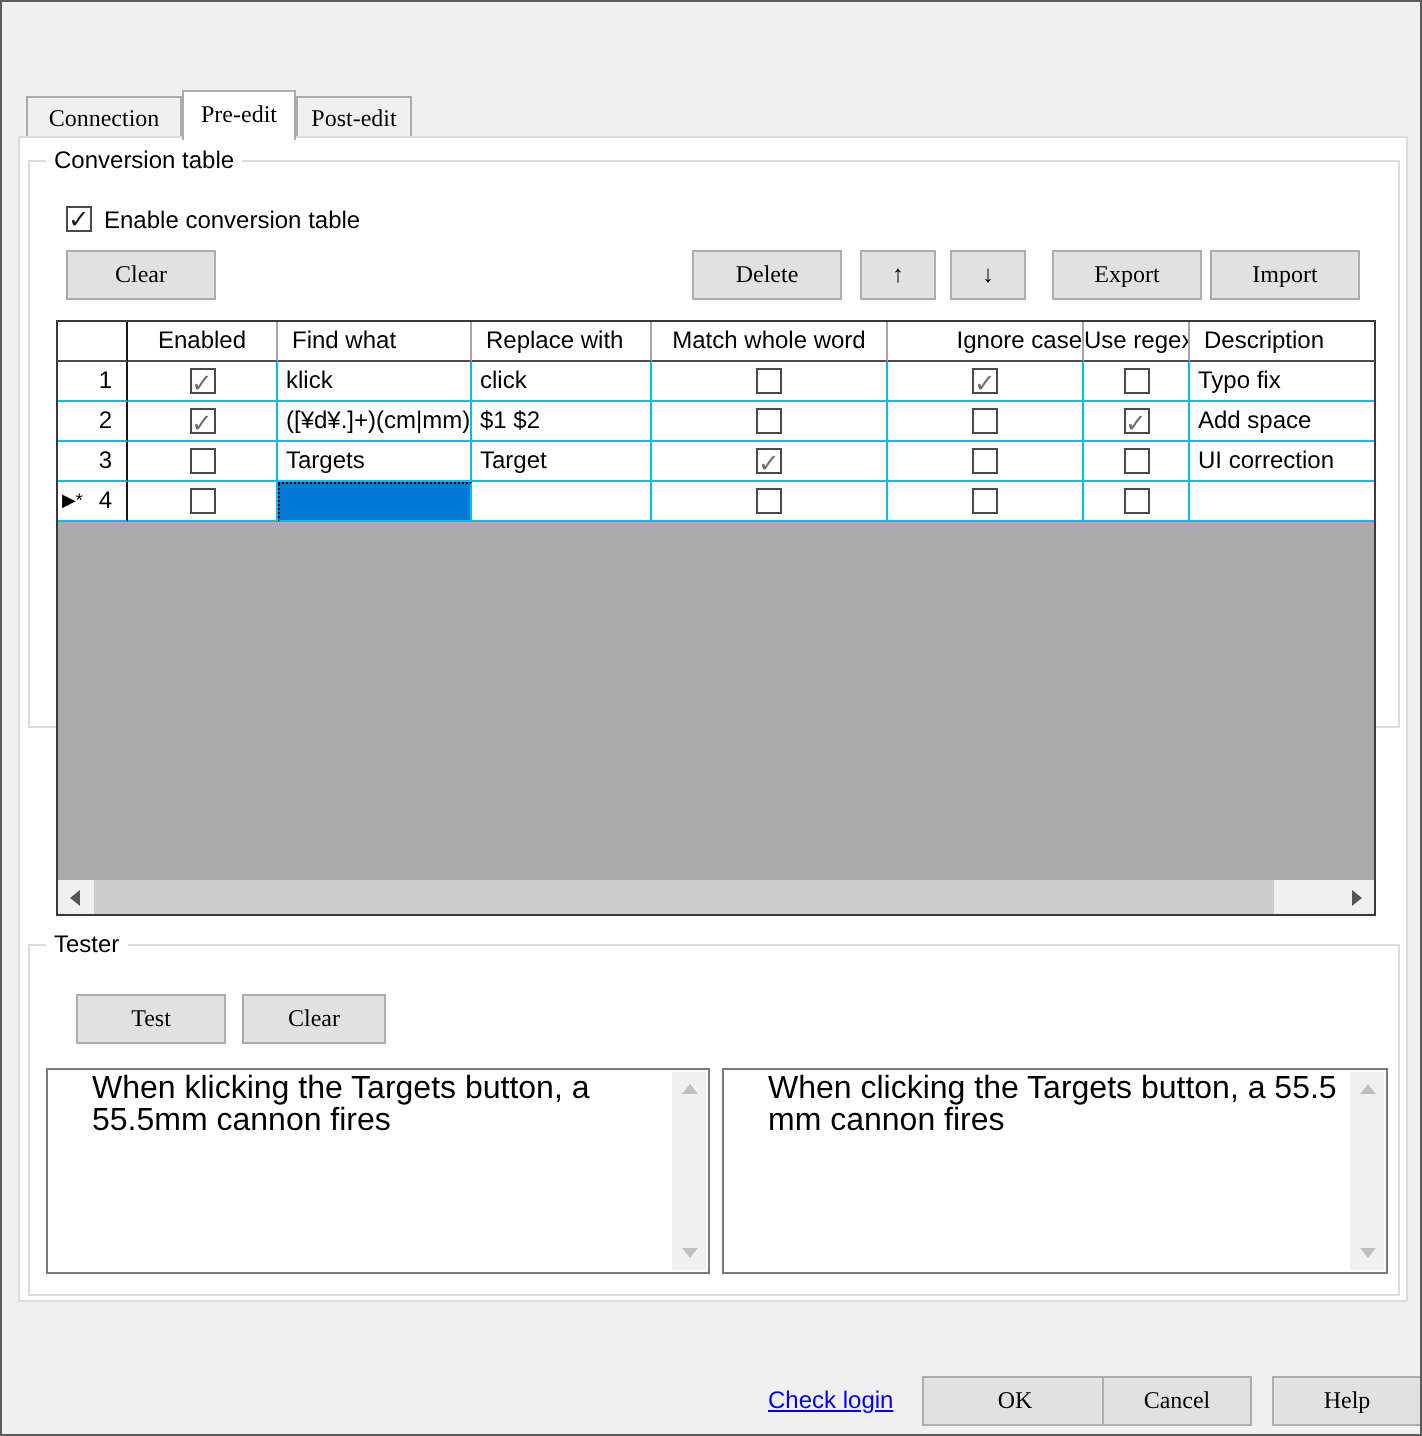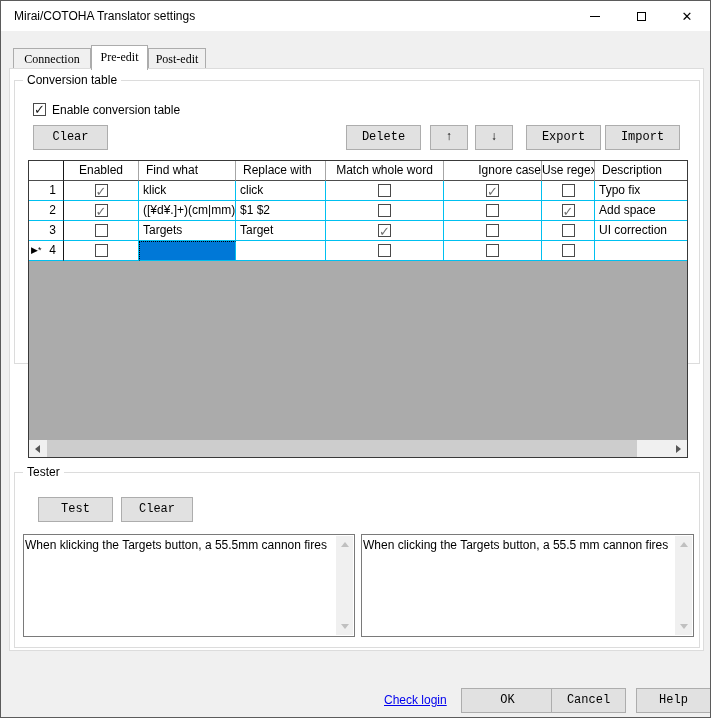--- a/index.html
+++ b/index.html
@@ -21,21 +21,21 @@
   .glyph-max{width:9px;height:9px;border:1px solid #000;}
   .glyph-close{font-size:13px;line-height:13px;color:#000;}
   
   .tab{position:absolute;height:21px;top:47px;background:#F0F0F0;border:1px solid #ACACAC;border-bottom:none;padding:0 6px;line-height:20px;text-align:center;font-family:Liberation Serif, serif;}
   .tab.active{top:44px;height:25px;background:#fff;z-index:3;line-height:22px;}
   .tabpage{position:absolute;left:8px;top:67px;width:695px;height:583px;background:#fff;border:1px solid #DCDCDC;z-index:1;}
   
   .group{position:absolute;border:1px solid #DCDCDC;background:#fff;}
   .group-label{position:absolute;top:-8px;left:8px;background:#fff;padding:0 4px;font-size:12px;line-height:15px;}
   
-  .btn{position:absolute;height:25px;background:var(--btn-bg);border:1px solid var(--btn-border);font-family:Liberation Mono, monospace;font-size:12px;text-align:center;line-height:23px;color:#000;}
+  .btn{position:absolute;height:25px;background:var(--btn-bg);border:1px solid var(--btn-border);font-family:Liberation Serif, serif;font-size:12px;text-align:center;line-height:23px;color:#000;}
   
   .cb{width:13px;height:13px;border:1px solid #4a4a4a;background:#fff;position:relative;display:inline-block;flex:none;}
   .cb.checked::after{content:"\2713";position:absolute;left:0px;top:-2px;font-size:13px;color:#1a1a1a;}
   .cb.gray.checked::after{color:#6f6f6f;}
   .cblabel{display:inline-block;vertical-align:top;margin-left:6px;line-height:15px;}
   
   .grid{position:absolute;left:13px;top:79px;width:660px;height:298px;border:1px solid #393939;background:#ABABAB;overflow:hidden;}
   .grow{display:flex;height:20px;}
   .hcell{height:20px;background:#fff;border-right:1px solid #A6A6A6;border-bottom:1px solid #4d4d4d;font-size:12px;line-height:19px;overflow:hidden;white-space:nowrap;}
   .hcell.corner{border-right:1px solid #161616;}
@@ -49,44 +49,32 @@
   
   .hscroll{position:absolute;left:0;bottom:0;width:100%;height:17px;background:#F0F0F0;}
   .sarrow{position:absolute;top:0;width:17px;height:17px;display:flex;align-items:center;justify-content:center;}
   .tri{width:0;height:0;}
   .tri.l{border-top:4px solid transparent;border-bottom:4px solid transparent;border-right:5px solid #555;}
   .tri.r{border-top:4px solid transparent;border-bottom:4px solid transparent;border-left:5px solid #555;}
   .tri.u{border-left:4px solid transparent;border-right:4px solid transparent;border-bottom:5px solid #c0c0c0;}
   .tri.d{border-left:4px solid transparent;border-right:4px solid transparent;border-top:5px solid #c0c0c0;}
   .hthumb{position:absolute;top:0;left:18px;width:590px;height:17px;background:#CDCDCD;}
   
-  .textbox{position:absolute;background:#fff;border:1px solid #7A7A7A;padding:2px 22px 2px 1px;font-size:12px;line-height:16px;overflow:hidden;}
+  .textbox{position:absolute;background:#fff;border:1px solid #7A7A7A;padding:2px 22px 2px 22px;font-size:16px;line-height:16px;overflow:hidden;}
   .vscroll{position:absolute;top:1px;right:1px;bottom:1px;width:17px;background:#F0F0F0;}
   .vscroll .up{position:absolute;top:0;left:0;width:17px;height:17px;display:flex;align-items:center;justify-content:center;}
   .vscroll .down{position:absolute;bottom:0;left:0;width:17px;height:17px;display:flex;align-items:center;justify-content:center;}
   
   .link{position:absolute;color:var(--link);text-decoration:underline;font-size:12px;cursor:pointer;}
 </style>
 </head>
 <body>
 
 <div class="dlg">
 
-  <div class="titlebar">
-    <div class="title">Mirai/COTOHA Translator settings</div>
-    <div class="winbtn min">
-        <div class="glyph-min"></div>
-      </div>
-    <div class="winbtn max">
-        <div class="glyph-max"></div>
-      </div>
-    <div class="winbtn close">
-        <div class="glyph-close">✕</div>
-      </div>
-  </div>
 
   <div class="tab" style="left:12px;width:78px;">Connection</div>
   <div class="tab active" style="left:90px;width:57px;">Pre-edit</div>
   <div class="tab" style="left:147px;width:58px;">Post-edit</div>
 
   <div class="tabpage">
 
     <div class="group" style="left:4px;top:11px;width:686px;height:284px;">
       <div class="group-label">Conversion table</div>
 

